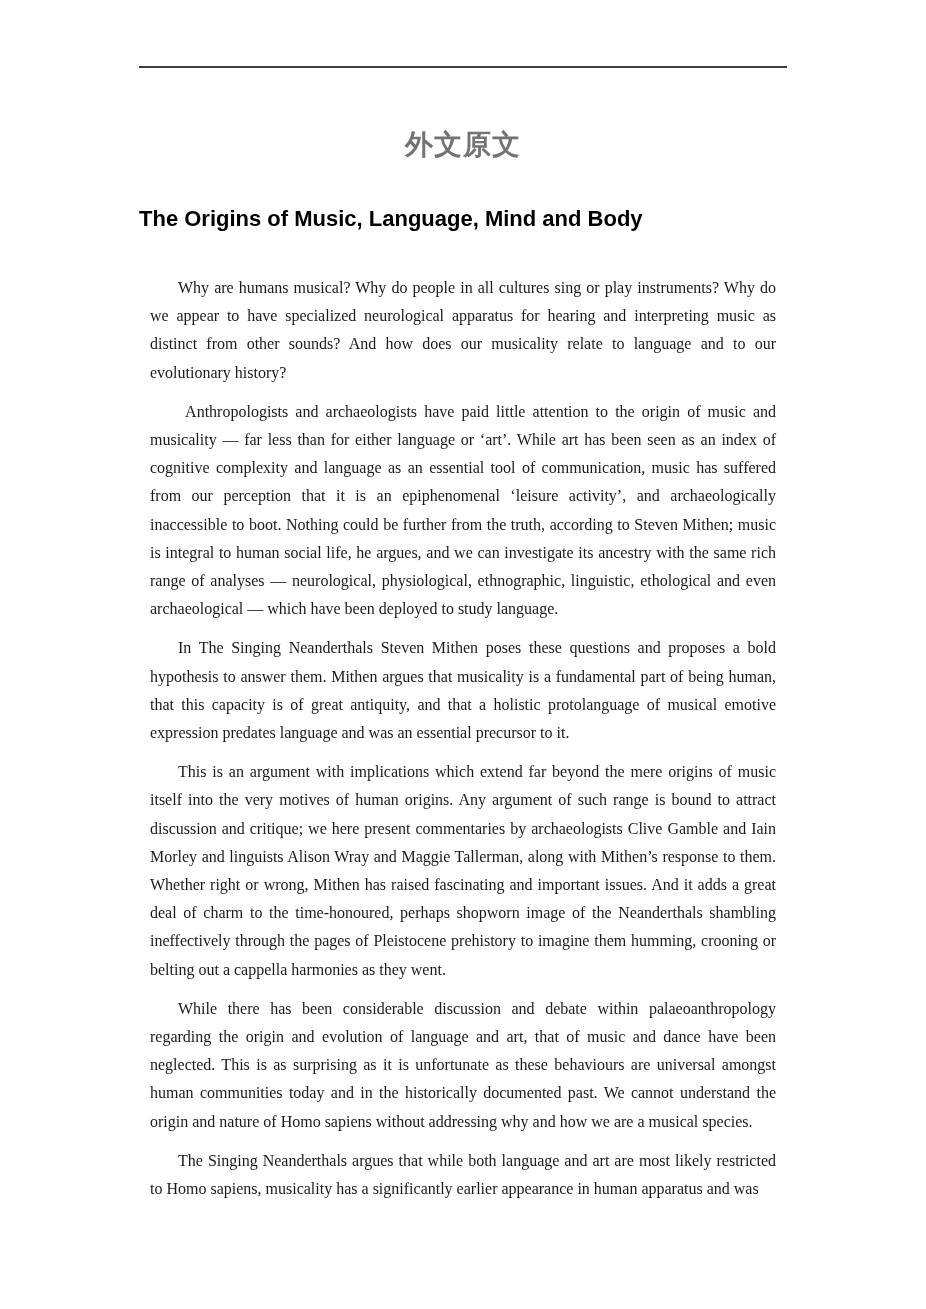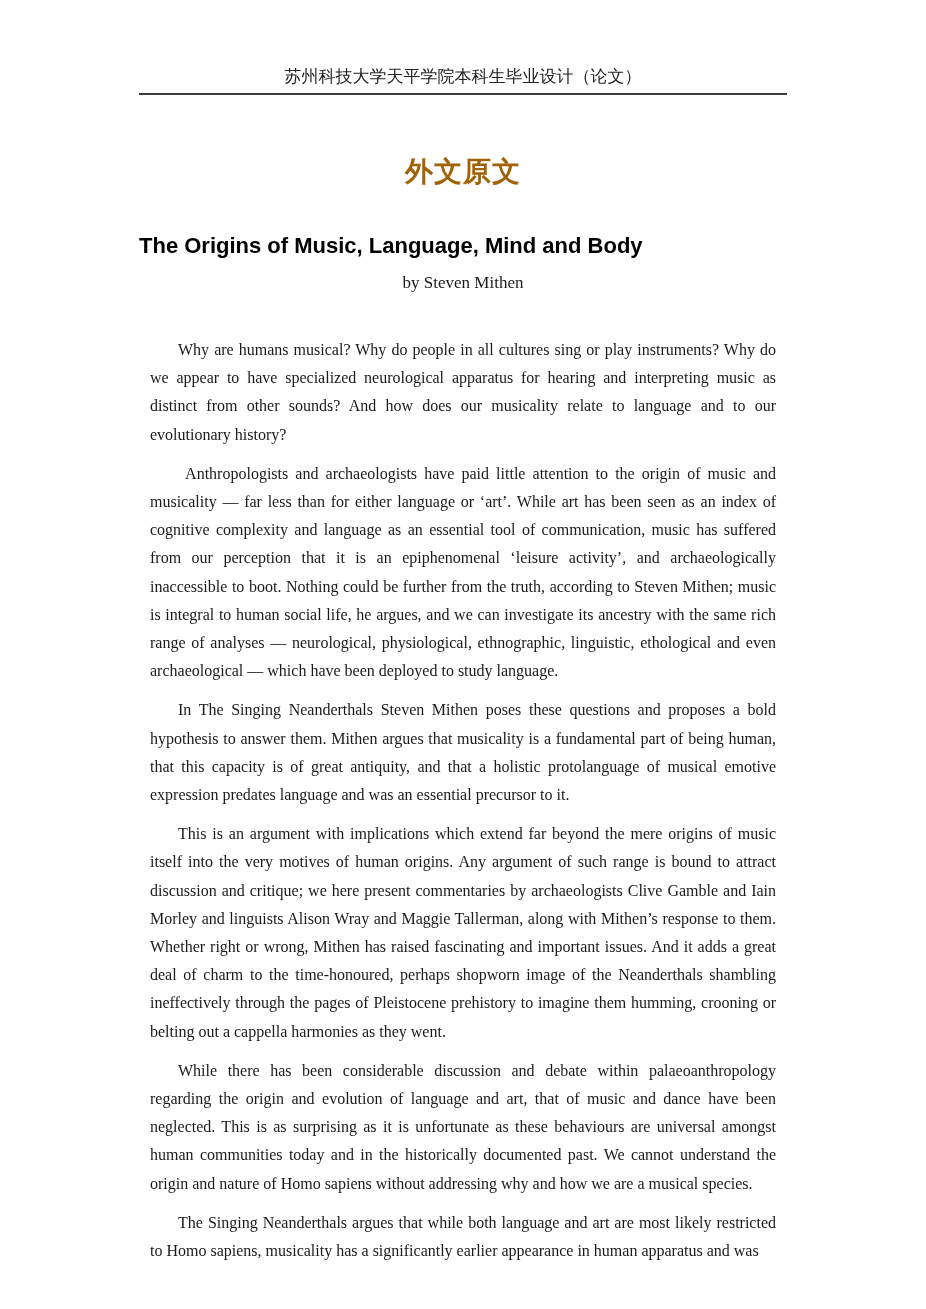--- a/index.html
+++ b/index.html
@@ -35,21 +35,21 @@
     height: 0;
     border-bottom: 2px solid #3d3d3d;
   }
   .title-cn {
     margin-top: 60px;
     text-align: center;
     font-family: "Liberation Sans", "DejaVu Sans", sans-serif;
     font-weight: bold;
     font-size: 28px;
     line-height: 34px;
-    color: #a16207;
+    color: #737373;
     letter-spacing: 1px;
   }
   .title-en {
     margin-top: 44px;
     text-align: left;
     font-family: "Liberation Sans", "DejaVu Sans", sans-serif;
     font-weight: bold;
     font-size: 22px;
     line-height: 26px;
     color: #000000;
@@ -73,30 +73,26 @@
     padding: 0;
     text-indent: 28px;
   }
 </style>
 </head>
 <body>
 
 <div class="page">
   <div class="content-col">
 
-    <div class="page-header">
-      <span>苏州科技大学天平学院本科生毕业设计（论文）</span>
-    </div>
     <div class="header-rule"></div>
 
     <div class="title-cn">外文原文</div>
 
     <div class="title-en">The Origins of Music, Language, Mind and Body</div>
 
-    <div class="byline">by Steven Mithen</div>
 
     <div class="body-text">
       <p>Why are humans musical? Why do people in all cultures sing or play instruments? Why do we appear to have specialized neurological apparatus for hearing and interpreting music as distinct from other sounds? And how does our musicality relate to language and to our evolutionary history?</p>
       <p>&nbsp;Anthropologists and archaeologists have paid little attention to the origin of music and musicality — far less than for either language or ‘art’. While art has been seen as an index of cognitive complexity and language as an essential tool of communication, music has suffered from our perception that it is an epiphenomenal ‘leisure activity’, and archaeologically inaccessible to boot. Nothing could be further from the truth, according to Steven Mithen; music is integral to human social life, he argues, and we can investigate its ancestry with the same rich range of analyses — neurological, physiological, ethnographic, linguistic, ethological and even archaeological — which have been deployed to study language.</p>
       <p>In The Singing Neanderthals Steven Mithen poses these questions and proposes a bold hypothesis to answer them. Mithen argues that musicality is a fundamental part of being human, that this capacity is of great antiquity, and that a holistic protolanguage of musical emotive expression predates language and was an essential precursor to it.</p>
       <p>This is an argument with implications which extend far beyond the mere origins of music itself into the very motives of human origins. Any argument of such range is bound to attract discussion and critique; we here present commentaries by archaeologists Clive Gamble and Iain Morley and linguists Alison Wray and Maggie Tallerman, along with Mithen’s response to them. Whether right or wrong, Mithen has raised fascinating and important issues. And it adds a great deal of charm to the time-honoured, perhaps shopworn image of the Neanderthals shambling ineffectively through the pages of Pleistocene prehistory to imagine them humming, crooning or belting out a cappella harmonies as they went.</p>
       <p>While there has been considerable discussion and debate within palaeoanthropology regarding the origin and evolution of language and art, that of music and dance have been neglected. This is as surprising as it is unfortunate as these behaviours are universal amongst human communities today and in the historically documented past. We cannot understand the origin and nature of Homo sapiens without addressing why and how we are a musical species.</p>
       <p>The Singing Neanderthals argues that while both language and art are most likely restricted to Homo sapiens, musicality has a significantly earlier appearance in human apparatus and was</p>
     </div>
 

